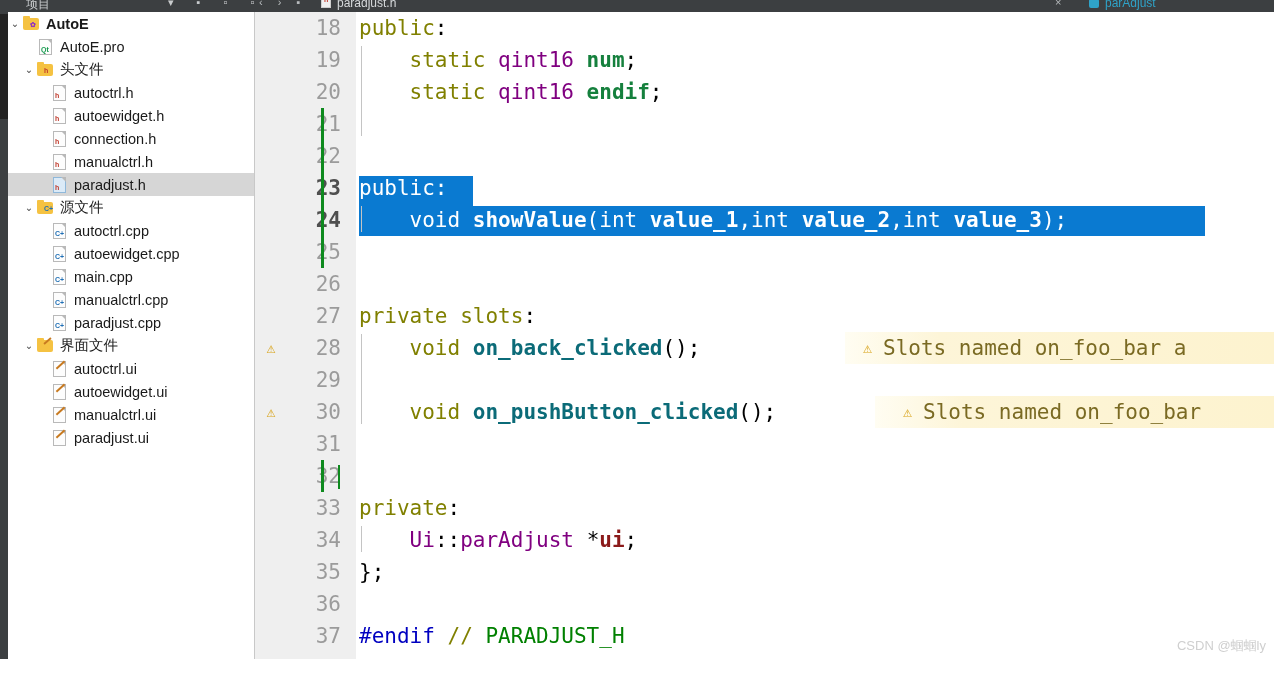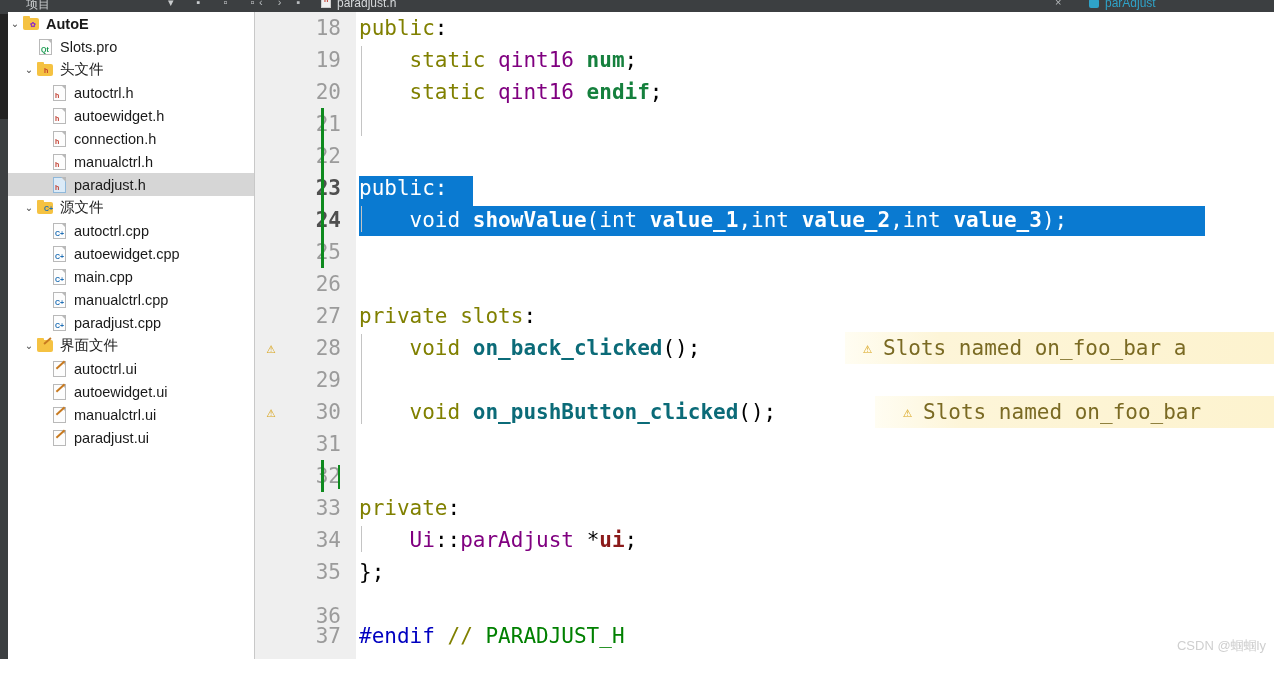--- a/index.html
+++ b/index.html
@@ -348,21 +348,21 @@
           </span>
           <span class="label">AutoE</span>
         </div>
         <div class="tree-row">
           <span class="spacer14"></span>
           <span class="twisty"></span>
           <span class="icon">
             <span class="ic-file"></span>
             <span class="ic-file-badge pro">Qt</span>
           </span>
-          <span class="label">Slots.pro</span>
+          <span class="label">AutoE.pro</span>
         </div>
         <div class="tree-row">
           <span class="spacer14"></span>
           <span class="twisty">⌄</span>
           <span class="icon">
             <span class="ic-folder"></span>
             <span class="ic-folder-badge h">h</span>
           </span>
           <span class="label">头文件</span>
         </div>
@@ -545,21 +545,21 @@
         <div class="line" style="top: 0px; position: relative; z-index: 2;"><span class="ln">26</span><span class="code"></span></div>
         <div class="line" style="top: 0px; position: relative; z-index: 2;"><span class="ln">27</span><span class="code"><span class="t-key">private</span> <span class="t-key">slots</span><span class="t-op">:</span></span></div>
         <div class="line" style="top: 0px; position: relative; z-index: 2;"><span class="warnmark">⚠</span><span class="ln">28</span><span class="code">    <span class="t-key">void</span> <span class="t-fn">on_back_clicked</span><span class="t-op">();</span></span></div>
         <div class="line" style="top: 0px; position: relative; z-index: 2;"><span class="ln">29</span><span class="code"></span></div>
         <div class="line" style="top: 0px; position: relative; z-index: 2;"><span class="warnmark">⚠</span><span class="ln">30</span><span class="code">    <span class="t-key">void</span> <span class="t-fn">on_pushButton_clicked</span><span class="t-op">();</span></span></div>
         <div class="line" style="top: 0px; position: relative; z-index: 2;"><span class="ln">31</span><span class="code"></span></div>
         <div class="line" style="top: 0px; position: relative; z-index: 2;"><span class="ln">32</span><span class="code"></span></div>
         <div class="line" style="top: 0px; position: relative; z-index: 2;"><span class="ln">33</span><span class="code"><span class="t-key">private</span><span class="t-op">:</span></span></div>
         <div class="line" style="top: 0px; position: relative; z-index: 2;"><span class="ln">34</span><span class="code">    <span class="t-type">Ui</span><span class="t-op">::</span><span class="t-type">parAdjust</span> <span class="t-op">*</span><span class="t-var">ui</span><span class="t-op">;</span></span></div>
         <div class="line" style="top: 0px; position: relative; z-index: 2;"><span class="ln">35</span><span class="code"><span class="t-op">};</span></span></div>
-        <div class="line" style="top: 12px; position: relative; z-index: 2;"><span class="ln">36</span><span class="code"></span></div>
+        <div class="line" style="top: 0px; position: relative; z-index: 2;"><span class="ln">36</span><span class="code"></span></div>
         <div class="line" style="top: 0px; position: relative; z-index: 2;"><span class="ln">37</span><span class="code"><span class="t-prep">#endif</span> <span class="t-cmtsl">//</span><span class="t-cmt"> PARADJUST_H</span></span></div>
         <div class="line" style="top: 0px; position: relative; z-index: 2;"><span class="ln">38</span><span class="code"></span></div>
         <div class="warnstrip" style="left: 590px; top: 320px; width: 429px; z-index: 1;">
           <span class="warnstrip-tri" style="left: 18px;">⚠</span>
           <span class="warnstrip-text" style="left: 38px;">Slots named on_foo_bar a</span>
         </div>
         <div class="warnstrip" style="left: 620px; top: 384px; width: 399px; z-index: 1;">
           <span class="warnstrip-tri" style="left: 28px;">⚠</span>
           <span class="warnstrip-text" style="left: 48px;">Slots named on_foo_bar</span>
         </div>

